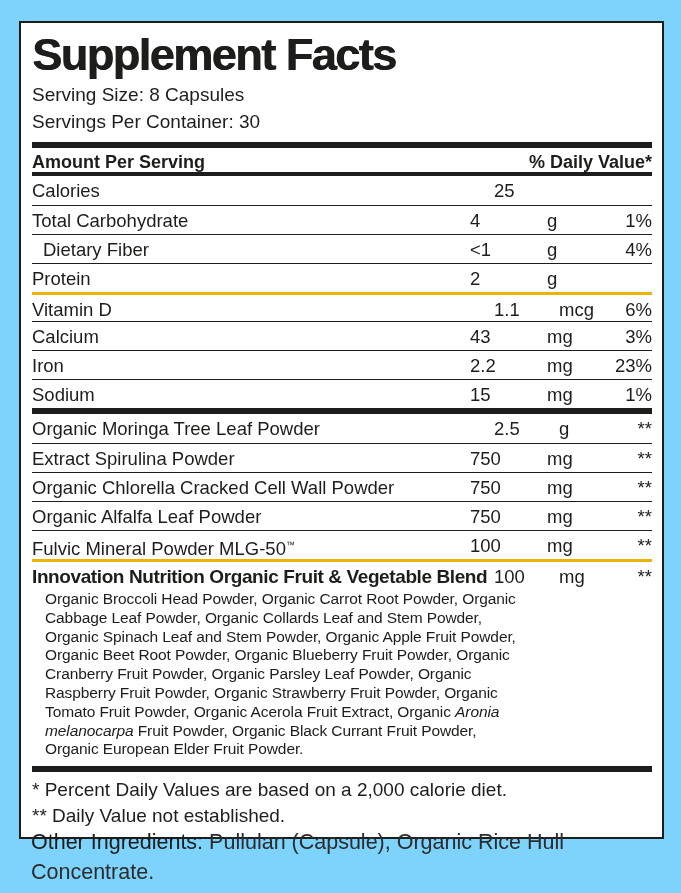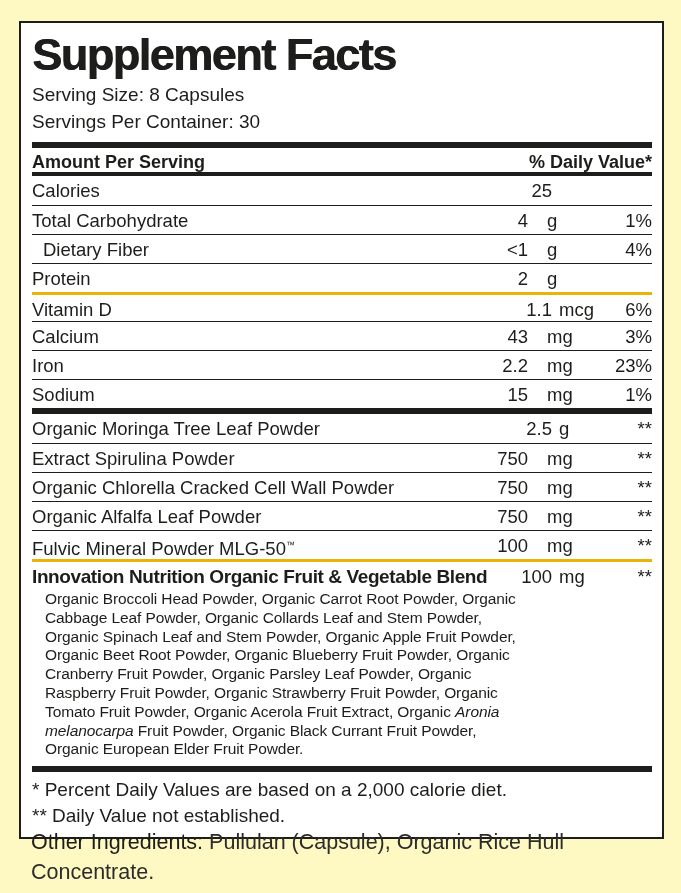--- a/index.html
+++ b/index.html
@@ -1,18 +1,18 @@
 <!DOCTYPE html>
 <html><head>
 <meta charset="utf-8">
 <style>
   * { margin:0; padding:0; box-sizing:border-box; }
   html,body { background:#ffffff; }
   .canvas {
-    position:relative; width:681px; height:893px; background:#fef9c3;
+    position:relative; width:681px; height:893px; background:#7dd3fc;
     font-family:"Liberation Sans", sans-serif; color:#1d1d1b; overflow:hidden;
   }
   .panel {
     position:absolute; left:19px; top:21px; width:645px;
     border:2px solid #1d1d1b; background:#fff;
     padding:7px 10px 8px 11px;
   }
   .title {
     font-size:45px; font-weight:bold; letter-spacing:-1.5px; line-height:50px;
     text-shadow:0.8px 0 0 currentColor;
@@ -21,21 +21,21 @@
   .bar { background:#1d1d1b; }
   .bar-thick { height:6px; }
   .bar-top { margin-top:8px; }
   .bar-mid { height:4px; }
   .colhead {
     display:flex; justify-content:space-between;
     font-weight:bold; font-size:18px; line-height:29px; height:24px;
   }
   .row { display:flex; font-size:18.5px; line-height:29px; height:29px; white-space:nowrap; }
   .r-name { flex:1; overflow:visible; }
-  .r-num  { width:58px; text-align:right; }
+  .r-num  { width:58px; text-align:left; }
   .r-unit { width:46px; padding-left:7px; }
   .r-dv   { width:54px; text-align:right; }
   .hair { border-top:1.5px solid #1d1d1b;gap:12px; }
   .med  { border-top:3px solid #eab308; }
   .indent .r-name { padding-left:11px; }
   .blend-row .r-name { font-size:19px; font-weight:bold; letter-spacing:-0.4px; }
   .sub {
     font-size:15.5px; line-height:18.8px; letter-spacing:-0.1px;
     padding:2px 0 7px 13px; max-width:500px; white-space:normal;
   }

